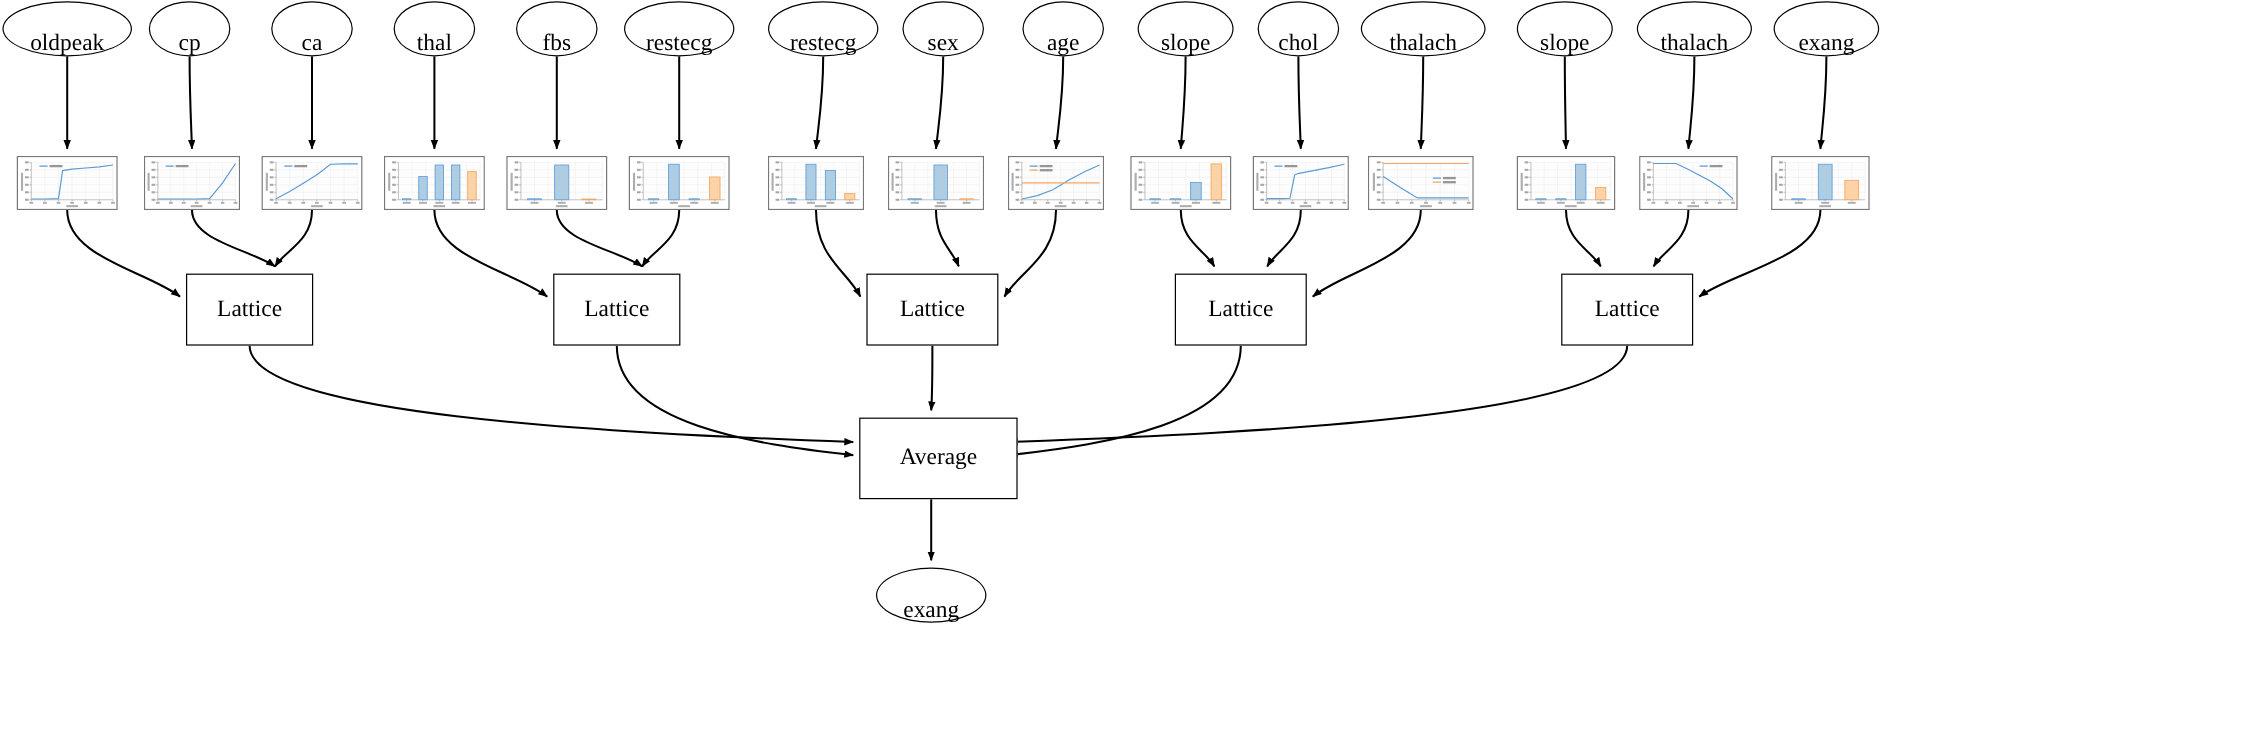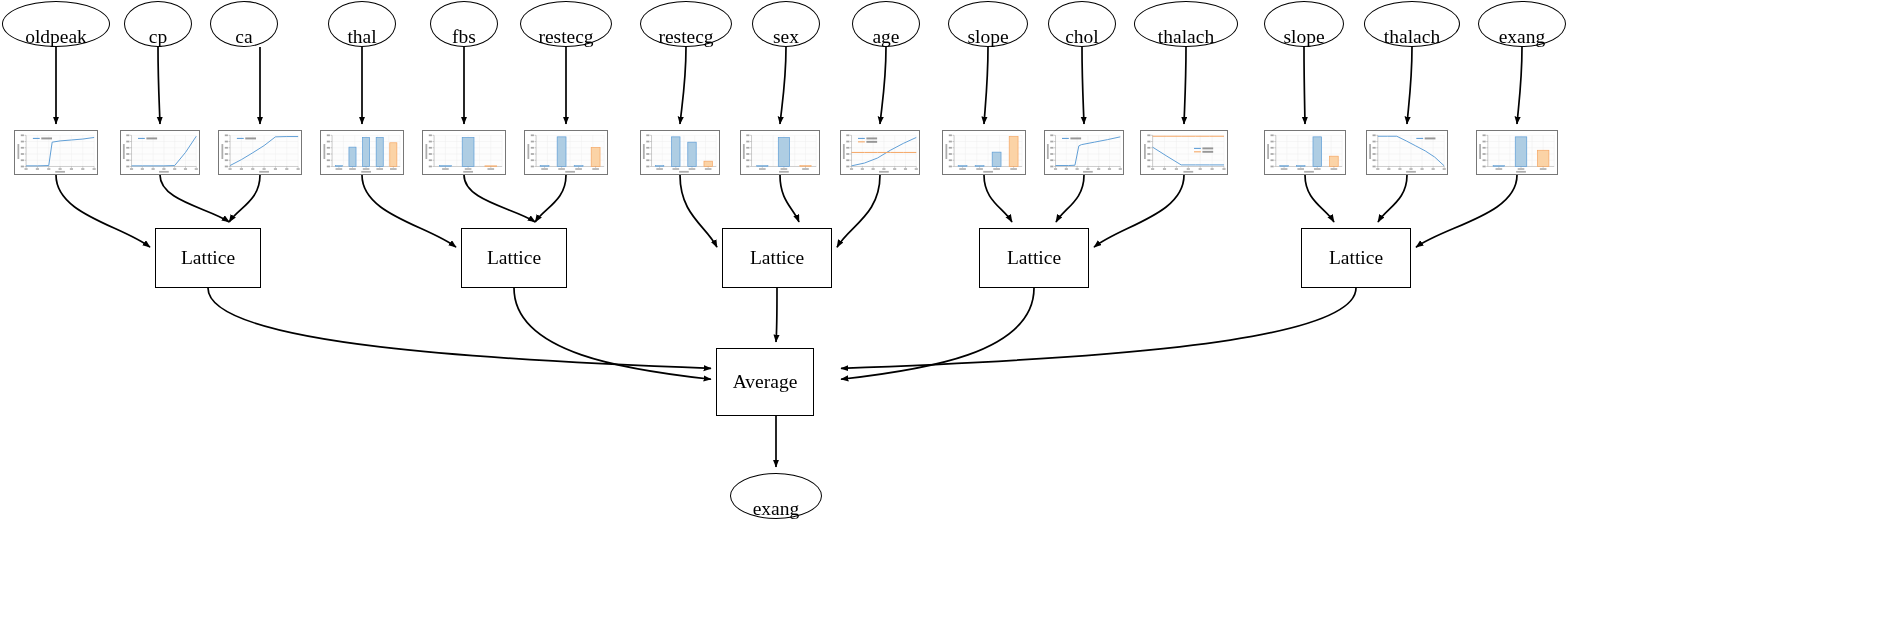--- a/index.html
+++ b/index.html
@@ -66,21 +66,21 @@
       </g>
   </svg>
 
   <div id="ellipse-layer">
       <div class="node-ellipse" style="left: 2px; top: 1px; width: 108px; height: 46px;">
         <span>oldpeak</span>
       </div>
       <div class="node-ellipse" style="left: 124px; top: 1px; width: 68px; height: 46px;">
         <span>cp</span>
       </div>
-      <div class="node-ellipse" style="left: 210px; top: 1px; width: 68px; height: 46px;">
+      <div class="node-ellipse" style="left: 226px; top: 1px; width: 68px; height: 46px;">
         <span>ca</span>
       </div>
       <div class="node-ellipse" style="left: 328px; top: 1px; width: 68px; height: 46px;">
         <span>thal</span>
       </div>
       <div class="node-ellipse" style="left: 430px; top: 1px; width: 68px; height: 46px;">
         <span>fbs</span>
       </div>
       <div class="node-ellipse" style="left: 520px; top: 1px; width: 92px; height: 46px;">
         <span>restecg</span>
@@ -864,20 +864,20 @@
       </div>
       <div class="node-box" style="left: 722px; top: 228px; width: 110px; height: 60px;">
         <span>Lattice</span>
       </div>
       <div class="node-box" style="left: 979px; top: 228px; width: 110px; height: 60px;">
         <span>Lattice</span>
       </div>
       <div class="node-box" style="left: 1301px; top: 228px; width: 110px; height: 60px;">
         <span>Lattice</span>
       </div>
-      <div class="node-box" style="left: 716px; top: 348px; width: 98px; height: 68px;">
+      <div class="node-box" style="left: 716px; top: 348px; width: 132px; height: 68px;">
         <span>Average</span>
       </div>
       <div class="node-ellipse" style="left: 730px; top: 473px; width: 92px; height: 46px;">
         <span>exang</span>
       </div>
     </div>
 </div>
 
 </body></html>

